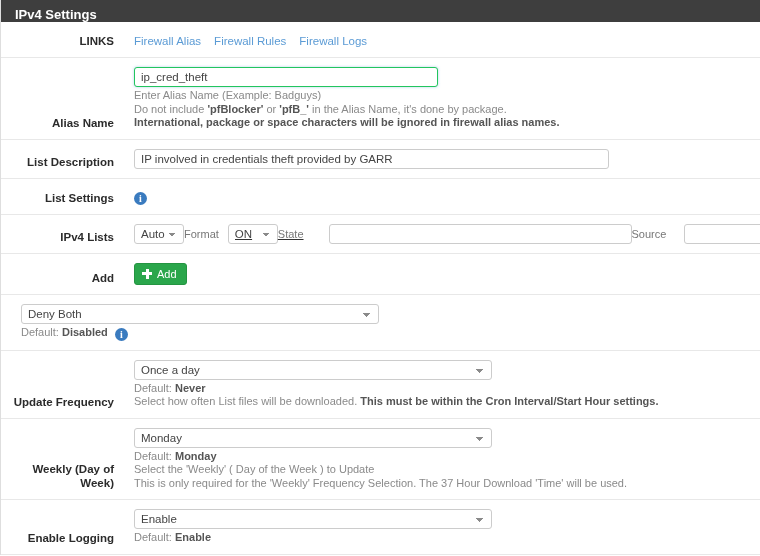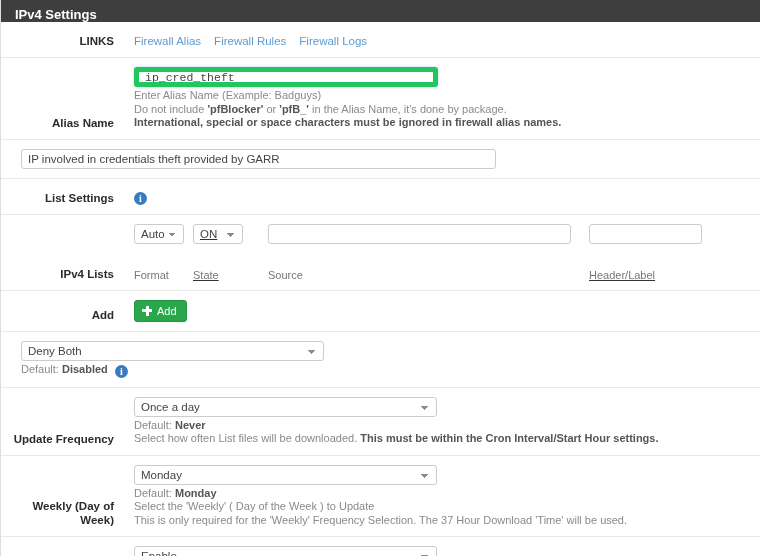--- a/index.html
+++ b/index.html
@@ -81,23 +81,22 @@
     border: 1px solid #cccccc;
     border-radius: 3px;
     background: #ffffff;
     font-family: "Liberation Sans", sans-serif;
     font-size: 11.5px;
     color: #444444;
     padding: 1px 6px;
     outline: none;
   }
   .text-input.focused {
-    border: 5px solid #22c55e;
+    border: 1px solid #22c55e;
     box-shadow: 0 0 3px rgba(130,180,220,0.6);
-    font-family: Liberation Mono, monospace;
   }
   .input-alias { width: 304px; }
   .input-desc  { width: 475px; }
   .input-source { width: 303px; }
   .input-header { width: 113px; }
 
   
   .select-ctl {
     box-sizing: border-box;
     height: 20px;
@@ -114,21 +113,21 @@
     appearance: none;
     background-image:
       linear-gradient(45deg, transparent 50%, #8a8a8a 50%),
       linear-gradient(135deg, #8a8a8a 50%, transparent 50%);
     background-position:
       calc(100% - 11px) 8px,
       calc(100% - 7px) 8px;
     background-size: 4px 4px, 4px 4px;
     background-repeat: no-repeat;
   }
-  .select-wide { width: 303px; }
+  .select-wide { width: 358px; }
   .select-small { width: 50px; }
 
   
   .help {
     font-size: 11px;
     color: #8a8a8a;
     line-height: 13.5px;
     margin-top: 2px;
   }
   .help b { color: #555555; font-weight: bold; }
@@ -180,21 +179,21 @@
   }
   .plus-icon::before { left: 0; top: 3.5px; width: 10px; height: 3px; }
   .plus-icon::after  { top: 0; left: 3.5px; height: 10px; width: 3px; }
 
   
   .lists-controls {
     display: flex;
     align-items: flex-start;
     gap: 0;
   }
-  .ctl-group { display: flex; flex-direction: column; gap: 21px; }
+  .ctl-group { display: flex; flex-direction: row; }
   .ctl-caption {
     font-size: 11px;
     color: #777777;
     margin-top: 4px;
   }
   .gap-8 { margin-left: 9px; text-decoration: underline; }
   .gap-src { margin-left: 25px; }
   .gap-hdr { margin-left: 18px; text-decoration: underline; }
 </style>
 </head>
@@ -213,26 +212,27 @@
       </div>
     </div>
 
     <div class="form-row">
       <div class="col-label">Alias Name</div>
       <div class="col-field">
         <input type="text" class="text-input input-alias focused" value="ip_cred_theft" style="">
         <div class="help">
           <span class="help-line">Enter Alias Name (Example: Badguys)</span>
           <span class="help-line"><span>Do not include </span><b>'pfBlocker'</b><span> or </span><b>'pfB_'</b><span> in the Alias Name, it's done by package.</span></span>
-          <span class="help-line help-strong">International, special or space characters must be ignored in firewall alias names.</span>
-        </div>
-      </div>
-    </div>
-
-    <div class="form-row">
+          <span class="help-line help-strong">International, package or space characters will be ignored in firewall alias names.</span>
+        </div>
+      </div>
+    </div>
+
+    <div class="form-row">
+      <div class="col-label">List Description</div>
       <div class="col-field">
         <input type="text" class="text-input input-desc" value="IP involved in credentials theft provided by GARR" style="">
       </div>
     </div>
 
     <div class="form-row">
       <div class="col-label">List Settings</div>
       <div class="col-field">
         <span class="info-icon">i</span>
       </div>

